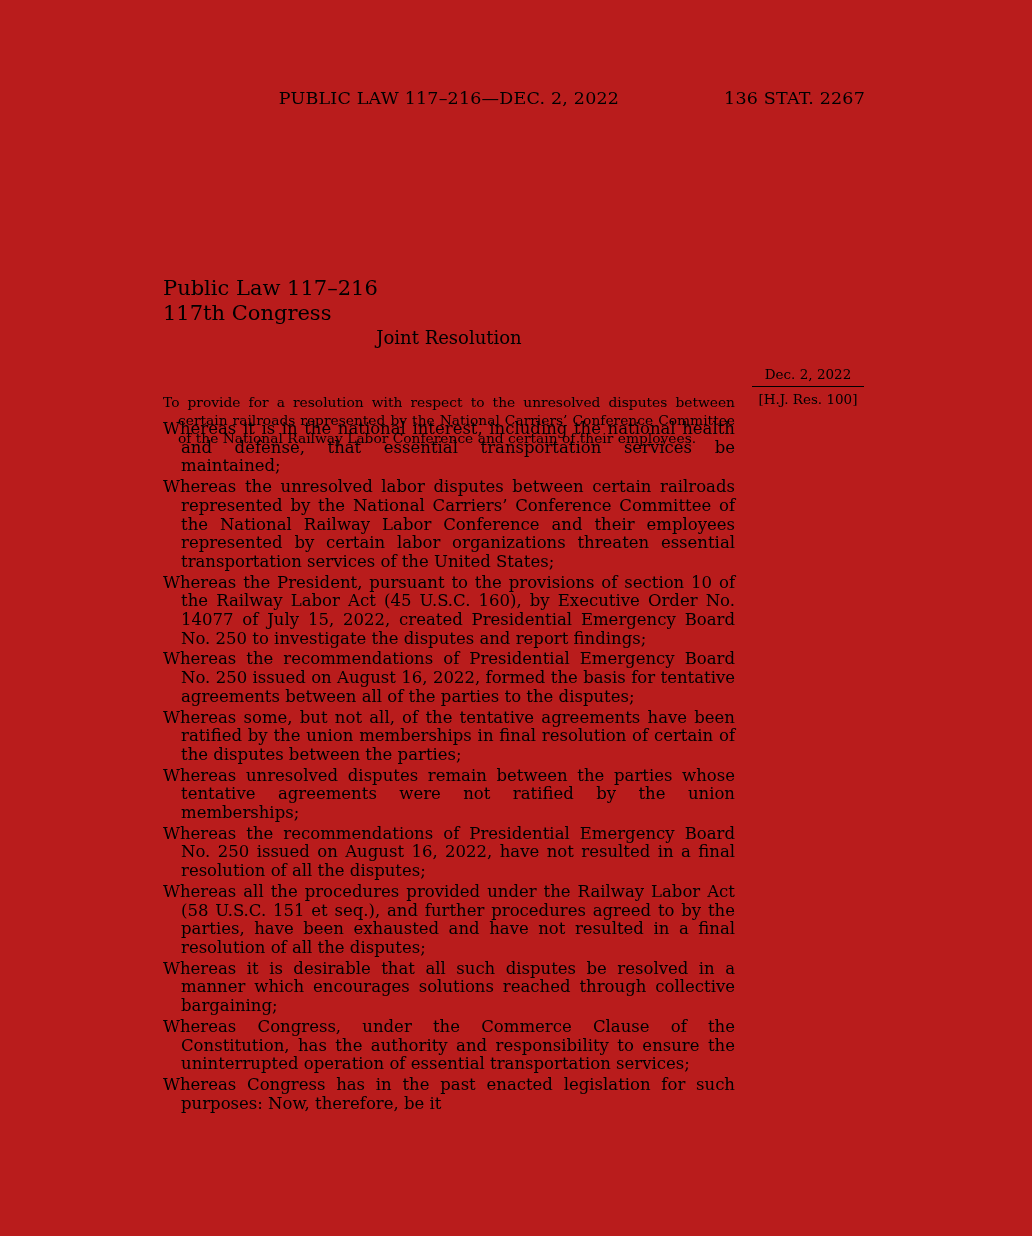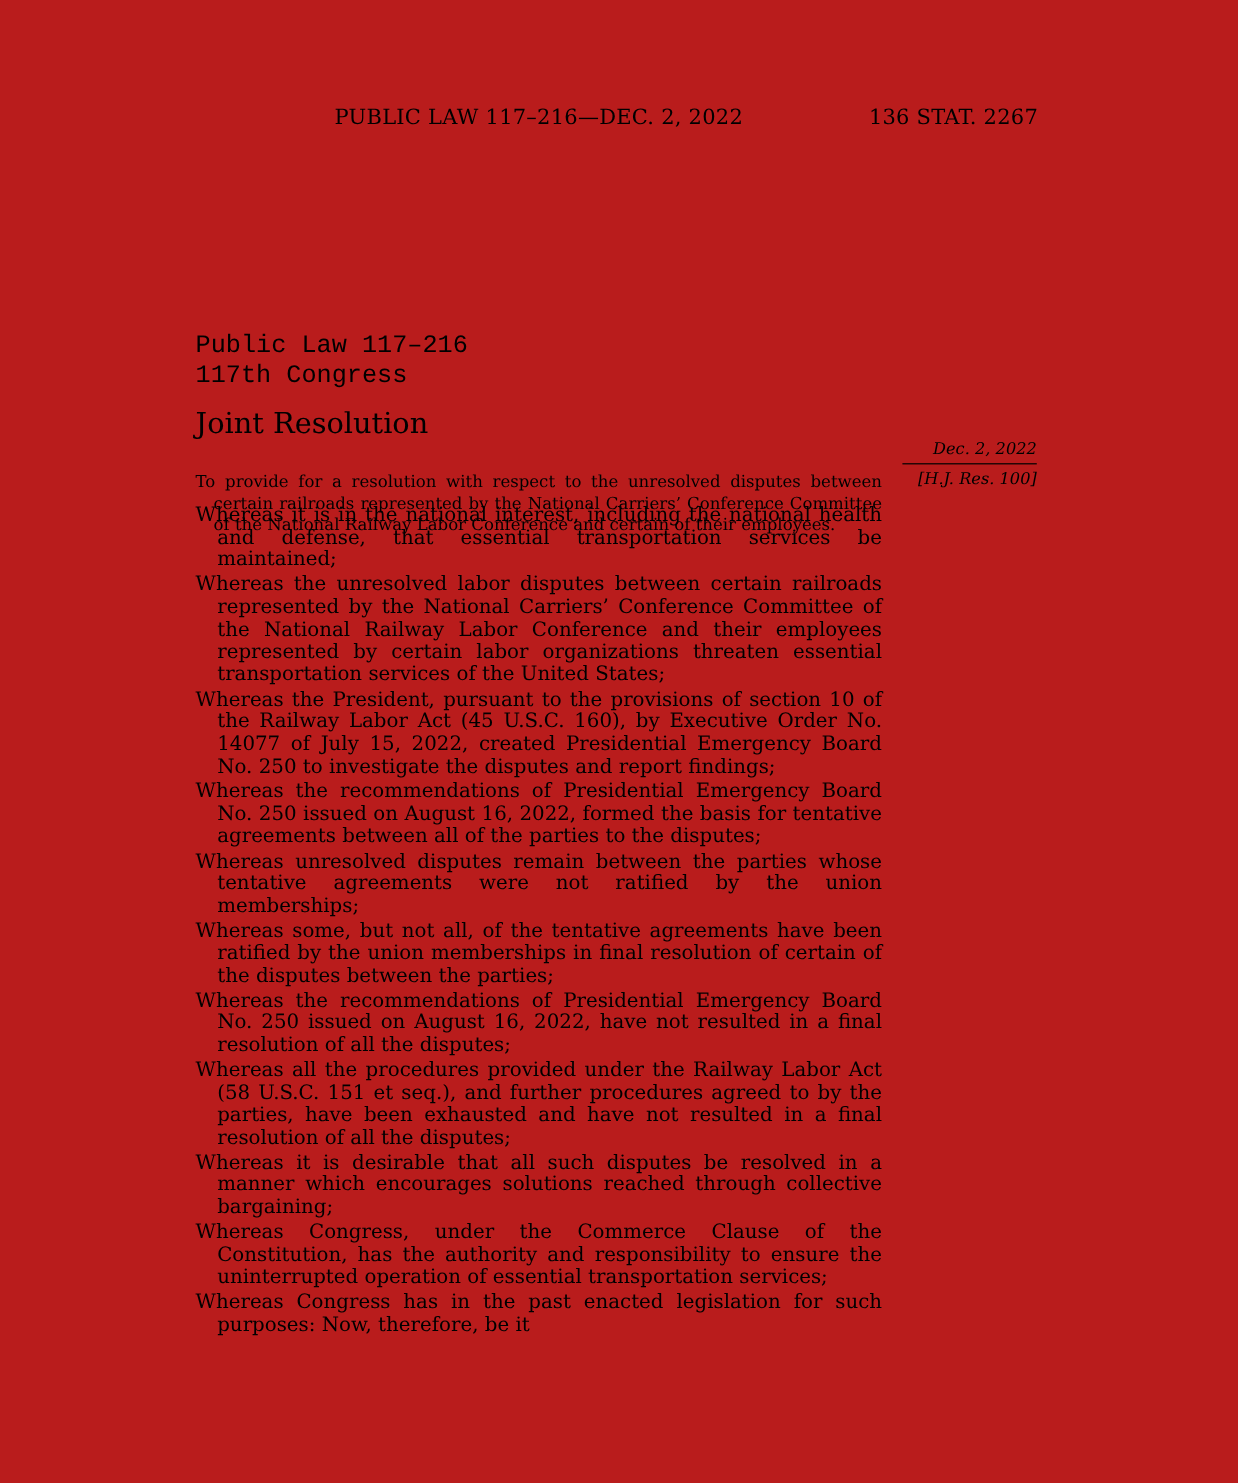--- a/index.html
+++ b/index.html
@@ -41,29 +41,29 @@
     letter-spacing: 0.2px;
     white-space: nowrap;
   }
   
   .law-heading {
     position: absolute;
     top: 276px;
     left: 163px;
     font-size: 21px;
     line-height: 25px;
-    font-family: Liberation Mono, monospace;
   }
   
   .resolution-title {
     position: absolute;
-    top: 339px;
+    top: 327px;
     left: 163px;
     width: 572px;
-    font-size: 24px;
+    text-align: center;
+    font-size: 18px;
   }
   
   .preamble {
     position: absolute;
     top: 357px;
     left: 163px;
     width: 572px;
     font-size: 13.8px;
     line-height: 18px;
     text-align: justify;
@@ -72,23 +72,22 @@
     box-sizing: border-box;
     margin-top: 36px;
   }
   
   .margin-note {
     position: absolute;
     top: 366px;
     left: 752px;
     width: 112px;
     font-size: 13.5px;
-    text-align: right;
+    text-align: center;
     line-height: 17px;
-    font-style: italic;
   }
   .margin-note .date {
     padding-bottom: 3px;
     border-bottom: 1.5px solid #000;
     white-space: nowrap;
   }
   .margin-note .citation {
     padding-top: 4px;
     white-space: nowrap;
   }
@@ -130,22 +129,22 @@
   <div class="margin-note">
     <div class="date">Dec. 2, 2022</div>
     <div class="citation">[H.J. Res. 100]</div>
   </div>
 
   <div class="whereas-list">
       <p>Whereas it is in the national interest, including the national health and defense, that essential transportation services be maintained;</p>
       <p>Whereas the unresolved labor disputes between certain railroads represented by the National Carriers’ Conference Committee of the National Railway Labor Conference and their employees represented by certain labor organizations threaten essential transportation services of the United States;</p>
       <p>Whereas the President, pursuant to the provisions of section 10 of the Railway Labor Act (45 U.S.C. 160), by Executive Order No. 14077 of July 15, 2022, created Presidential Emergency Board No. 250 to investigate the disputes and report findings;</p>
       <p>Whereas the recommendations of Presidential Emergency Board No. 250 issued on August 16, 2022, formed the basis for tentative agreements between all of the parties to the disputes;</p>
+      <p>Whereas some, but not all, of the tentative agreements have been ratified by the union memberships in final resolution of certain of the disputes between the parties;</p>
       <p>Whereas unresolved disputes remain between the parties whose tentative agreements were not ratified by the union memberships;</p>
-      <p>Whereas some, but not all, of the tentative agreements have been ratified by the union memberships in final resolution of certain of the disputes between the parties;</p>
       <p>Whereas the recommendations of Presidential Emergency Board No. 250 issued on August 16, 2022, have not resulted in a final resolution of all the disputes;</p>
       <p>Whereas all the procedures provided under the Railway Labor Act (58 U.S.C. 151 et seq.), and further procedures agreed to by the parties, have been exhausted and have not resulted in a final resolution of all the disputes;</p>
       <p>Whereas it is desirable that all such disputes be resolved in a manner which encourages solutions reached through collective bargaining;</p>
       <p>Whereas Congress, under the Commerce Clause of the Constitution, has the authority and responsibility to ensure the uninterrupted operation of essential transportation services;</p>
       <p>Whereas Congress has in the past enacted legislation for such purposes: Now, therefore, be it</p>
     </div>
 
 </div>
 
 </body></html>

